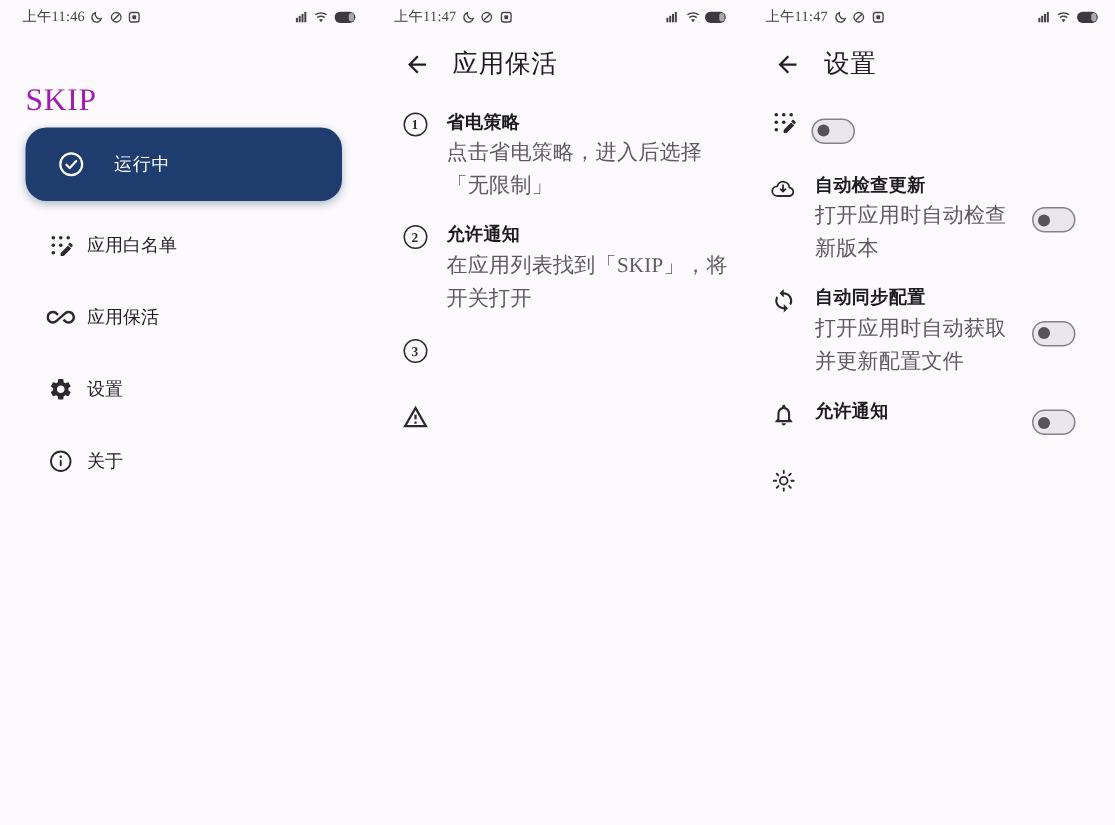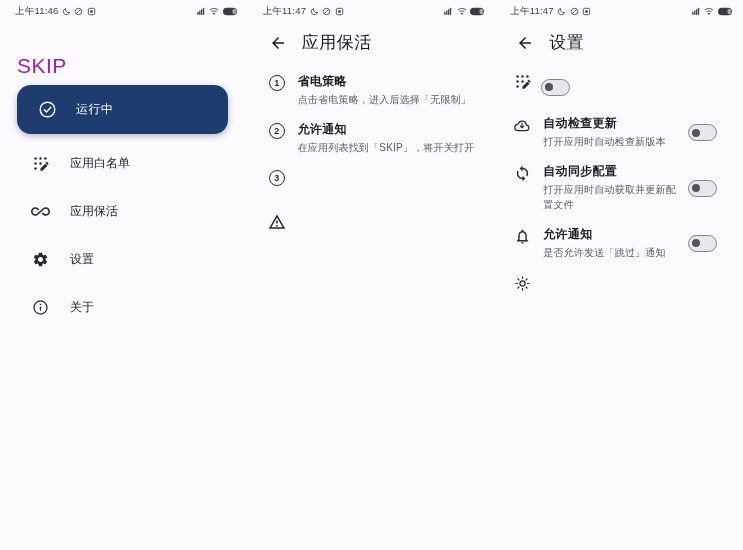--- a/index.html
+++ b/index.html
@@ -2,21 +2,21 @@
 <html><head>
 <meta charset="utf-8">
 <style>
   html,body{margin:0;padding:0;}
   body{
     width:743px;height:550px;overflow:hidden;
     background:#fcfafd;
     font-family:"Liberation Sans","DejaVu Sans",sans-serif;
     color:#1c1b1f;
   }
-  .screens{display:flex;width:743px;height:550px;}
+  .screens{display:flex;width:743px;height:550px;font-family:Liberation Serif, serif;}
   .screen{position:relative;width:247.66px;height:550px;flex:none;}
 
   
   .statusbar{
     position:absolute;top:4px;left:15px;right:10px;height:14px;
     display:flex;align-items:center;justify-content:space-between;
     font-size:9.5px;font-weight:500;color:#3f3e43;letter-spacing:.2px;
   }
   .sb-group{display:flex;align-items:center;gap:3.5px;}
   .sb-ic{display:block;}
@@ -27,37 +27,37 @@
     position:absolute;top:85px;left:17px;width:211px;height:49px;
     background:#1e3c6e;border-radius:14px;
     display:flex;align-items:center;padding-left:21px;gap:19px;box-sizing:border-box;
     box-shadow:0 2px 6px rgba(30,60,110,.35);
     cursor:pointer;
   }
   .status-card-label{color:#ffffff;font-size:12px;font-weight:500;letter-spacing:.5px;}
   .menu{position:absolute;top:139px;left:29px;right:10px;}
   .menu-row{height:48px;display:flex;align-items:center;cursor:pointer;}
   .menu-icon{width:22px;display:flex;justify-content:center;align-items:center;flex:none;}
-  .menu-label{margin-left:19px;font-size:12px;font-weight:500;color:#1f1e23;}
+  .menu-label{margin-left:7px;font-size:12px;font-weight:500;color:#1f1e23;}
 
   
   .header{position:absolute;top:31px;left:21px;display:flex;align-items:center;gap:15px;}
   .back-btn{display:flex;align-items:center;cursor:pointer;}
   .header-title{font-size:17px;font-weight:500;color:#1c1b1f;letter-spacing:.5px;}
 
   
   .items{position:absolute;left:18px;right:8px;}
   .k-items{top:74px;}
   .s-items{top:72px;right:26px;left:16px;}
   .item{display:flex;align-items:flex-start;min-height:29px;margin-bottom:14px;cursor:pointer;}
   .s-items .item{min-height:30px;}
   .item-icon{width:22px;display:flex;justify-content:center;flex:none;margin-top:1px;}
   .item-text{margin-left:10px;flex:1;min-width:0;}
   .item-title{font-size:12px;font-weight:700;color:#1c1b1f;letter-spacing:.3px;line-height:1.25;}
-  .item-sub{font-size:10px;color:#5b5a60;margin-top:3px;line-height:1.55;letter-spacing:.2px;}
+  .item-sub{font-size:14px;color:#5b5a60;margin-top:3px;line-height:1.55;letter-spacing:.2px;}
   .badge{
     width:14px;height:14px;border:1.5px solid #2b2a30;border-radius:50%;
     display:flex;align-items:center;justify-content:center;
     font-size:9px;font-weight:700;color:#2b2a30;box-sizing:content-box;
   }
   .spacer-last{margin-top:5px;}
 
   
   .toggle{
     width:27px;height:15px;border:1.5px solid #83828a;border-radius:999px;
@@ -332,21 +332,20 @@
       </div>
 
       <div class="item">
         <span class="item-icon">
           <svg width="17" height="17" viewBox="0 0 24 24">
               <path fill="#2a2930" d="M12 22c1.1 0 2-.9 2-2h-4c0 1.1.89 2 2 2zm6-6v-5c0-3.07-1.64-5.64-4.5-6.32V4c0-.83-.67-1.5-1.5-1.5s-1.5.67-1.5 1.5v.68C7.63 5.36 6 7.92 6 11v5l-2 2v1h16v-1l-2-2zm-2 1H8v-6c0-2.48 1.51-4.5 4-4.5s4 2.02 4 4.5v6z"></path>
             </svg>
         </span>
         <span class="item-text">
           <div class="item-title">允许通知</div>
-          <div class="item-sub">是否允许发送「跳过」通知</div>
         </span>
         <span class="toggle"></span>
       </div>
 
       <div class="item spacer-last">
         <span class="item-icon">
           <svg width="17" height="17" viewBox="0 0 24 24">
               <circle cx="12" cy="12" r="3.6" fill="none" stroke="#2a2930" stroke-width="1.7"></circle>
               <g stroke="#2a2930" stroke-width="1.7" stroke-linecap="round">
                 <line x1="12" y1="2.6" x2="12" y2="4.9"></line>

